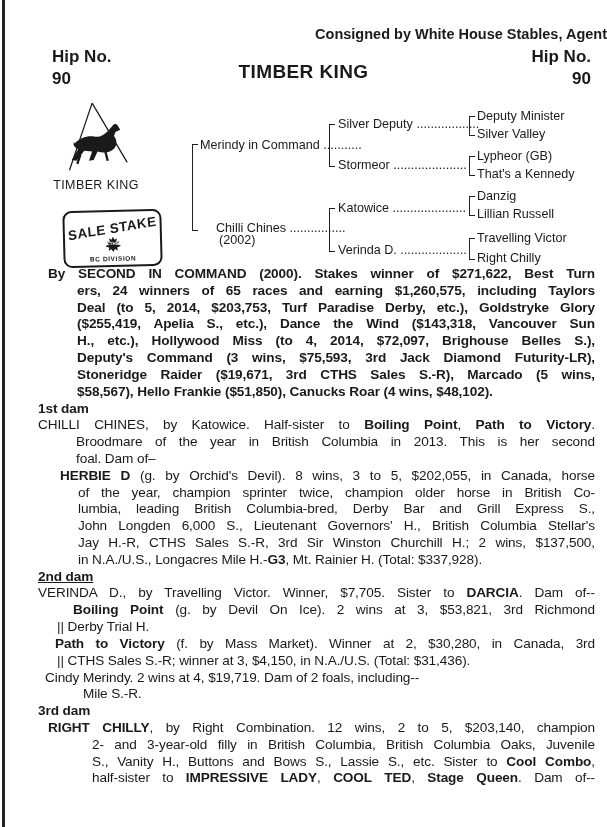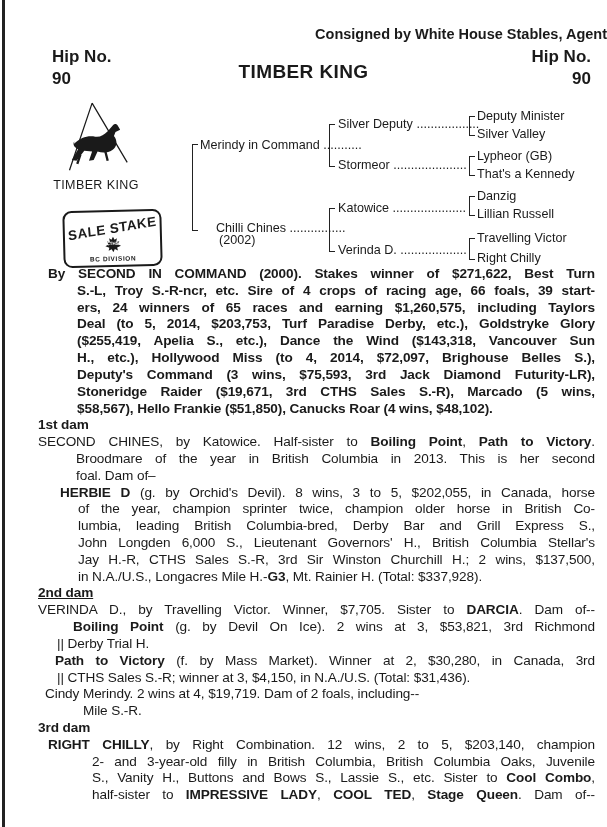--- a/index.html
+++ b/index.html
@@ -107,30 +107,29 @@
     <div class="pname" style="left:477px; top:149px;">Lypheor (GB)</div>
     <div class="pname" style="left:477px; top:167px;">That's a Kennedy</div>
     <div class="pname" style="left:477px; top:189px;">Danzig</div>
     <div class="pname" style="left:477px; top:207px;">Lillian Russell</div>
     <div class="pname" style="left:477px; top:231px;">Travelling Victor</div>
     <div class="pname" style="left:477px; top:251px;">Right Chilly</div>
   </div>
 
   <div class="body">
       <div class="bline j" style="margin-left: 10px;"><span class="b">By SECOND IN COMMAND (2000). Stakes winner of $271,622, Best Turn</span></div>
-      <div class="bline j" style="margin-left: 39px;"><span class="b">S.-L, Troy S.-R-ncr, etc. Sire of 4 crops of racing age, 66 foals, 39 start-</span></div>
       <div class="bline j" style="margin-left: 39px;"><span class="b">ers, 24 winners of 65 races and earning $1,260,575, including Taylors</span></div>
       <div class="bline j" style="margin-left: 39px;"><span class="b">Deal (to 5, 2014, $203,753, Turf Paradise Derby, etc.), Goldstryke Glory</span></div>
       <div class="bline j" style="margin-left: 39px;"><span class="b">($255,419, Apelia S., etc.), Dance the Wind ($143,318, Vancouver Sun</span></div>
       <div class="bline j" style="margin-left: 39px;"><span class="b">H., etc.), Hollywood Miss (to 4, 2014, $72,097, Brighouse Belles S.),</span></div>
       <div class="bline j" style="margin-left: 39px;"><span class="b">Deputy's Command (3 wins, $75,593, 3rd Jack Diamond Futurity-LR),</span></div>
       <div class="bline j" style="margin-left: 39px;"><span class="b">Stoneridge Raider ($19,671, 3rd CTHS Sales S.-R), Marcado (5 wins,</span></div>
       <div class="bline" style="margin-left: 39px;"><span class="b">$58,567), Hello Frankie ($51,850), Canucks Roar (4 wins, $48,102).</span></div>
       <div class="bline" style="margin-left: 0px;"><span class="b">1st dam</span></div>
-      <div class="bline j" style="margin-left: 0px;"><span>SECOND CHINES, by Katowice. Half-sister to </span><span class="b">Boiling Point</span><span>, </span><span class="b">Path to Victory</span><span>.</span></div>
+      <div class="bline j" style="margin-left: 0px;"><span>CHILLI CHINES, by Katowice. Half-sister to </span><span class="b">Boiling Point</span><span>, </span><span class="b">Path to Victory</span><span>.</span></div>
       <div class="bline j" style="margin-left: 38px;"><span>Broodmare of the year in British Columbia in 2013. This is her second</span></div>
       <div class="bline" style="margin-left: 38px;"><span>foal. Dam of–</span></div>
       <div class="bline j" style="margin-left: 22px;"><span class="b">HERBIE D</span><span> (g. by Orchid's Devil). 8 wins, 3 to 5, $202,055, in Canada, horse</span></div>
       <div class="bline j" style="margin-left: 40px;"><span>of the year, champion sprinter twice, champion older horse in British Co-</span></div>
       <div class="bline j" style="margin-left: 40px;"><span>lumbia, leading British Columbia-bred, Derby Bar and Grill Express S.,</span></div>
       <div class="bline j" style="margin-left: 40px;"><span>John Longden 6,000 S., Lieutenant Governors' H., British Columbia Stellar's</span></div>
       <div class="bline j" style="margin-left: 40px;"><span>Jay H.-R, CTHS Sales S.-R, 3rd Sir Winston Churchill H.; 2 wins, $137,500,</span></div>
       <div class="bline" style="margin-left: 40px;"><span>in N.A./U.S., Longacres Mile H.-</span><span class="b">G3</span><span>, Mt. Rainier H. (Total: $337,928).</span></div>
       <div class="bline" style="margin-left: 0px; text-decoration: underline;"><span class="b">2nd dam</span></div>
       <div class="bline j" style="margin-left: 0px;"><span>VERINDA D., by Travelling Victor. Winner, $7,705. Sister to </span><span class="b">DARCIA</span><span>. Dam of--</span></div>

